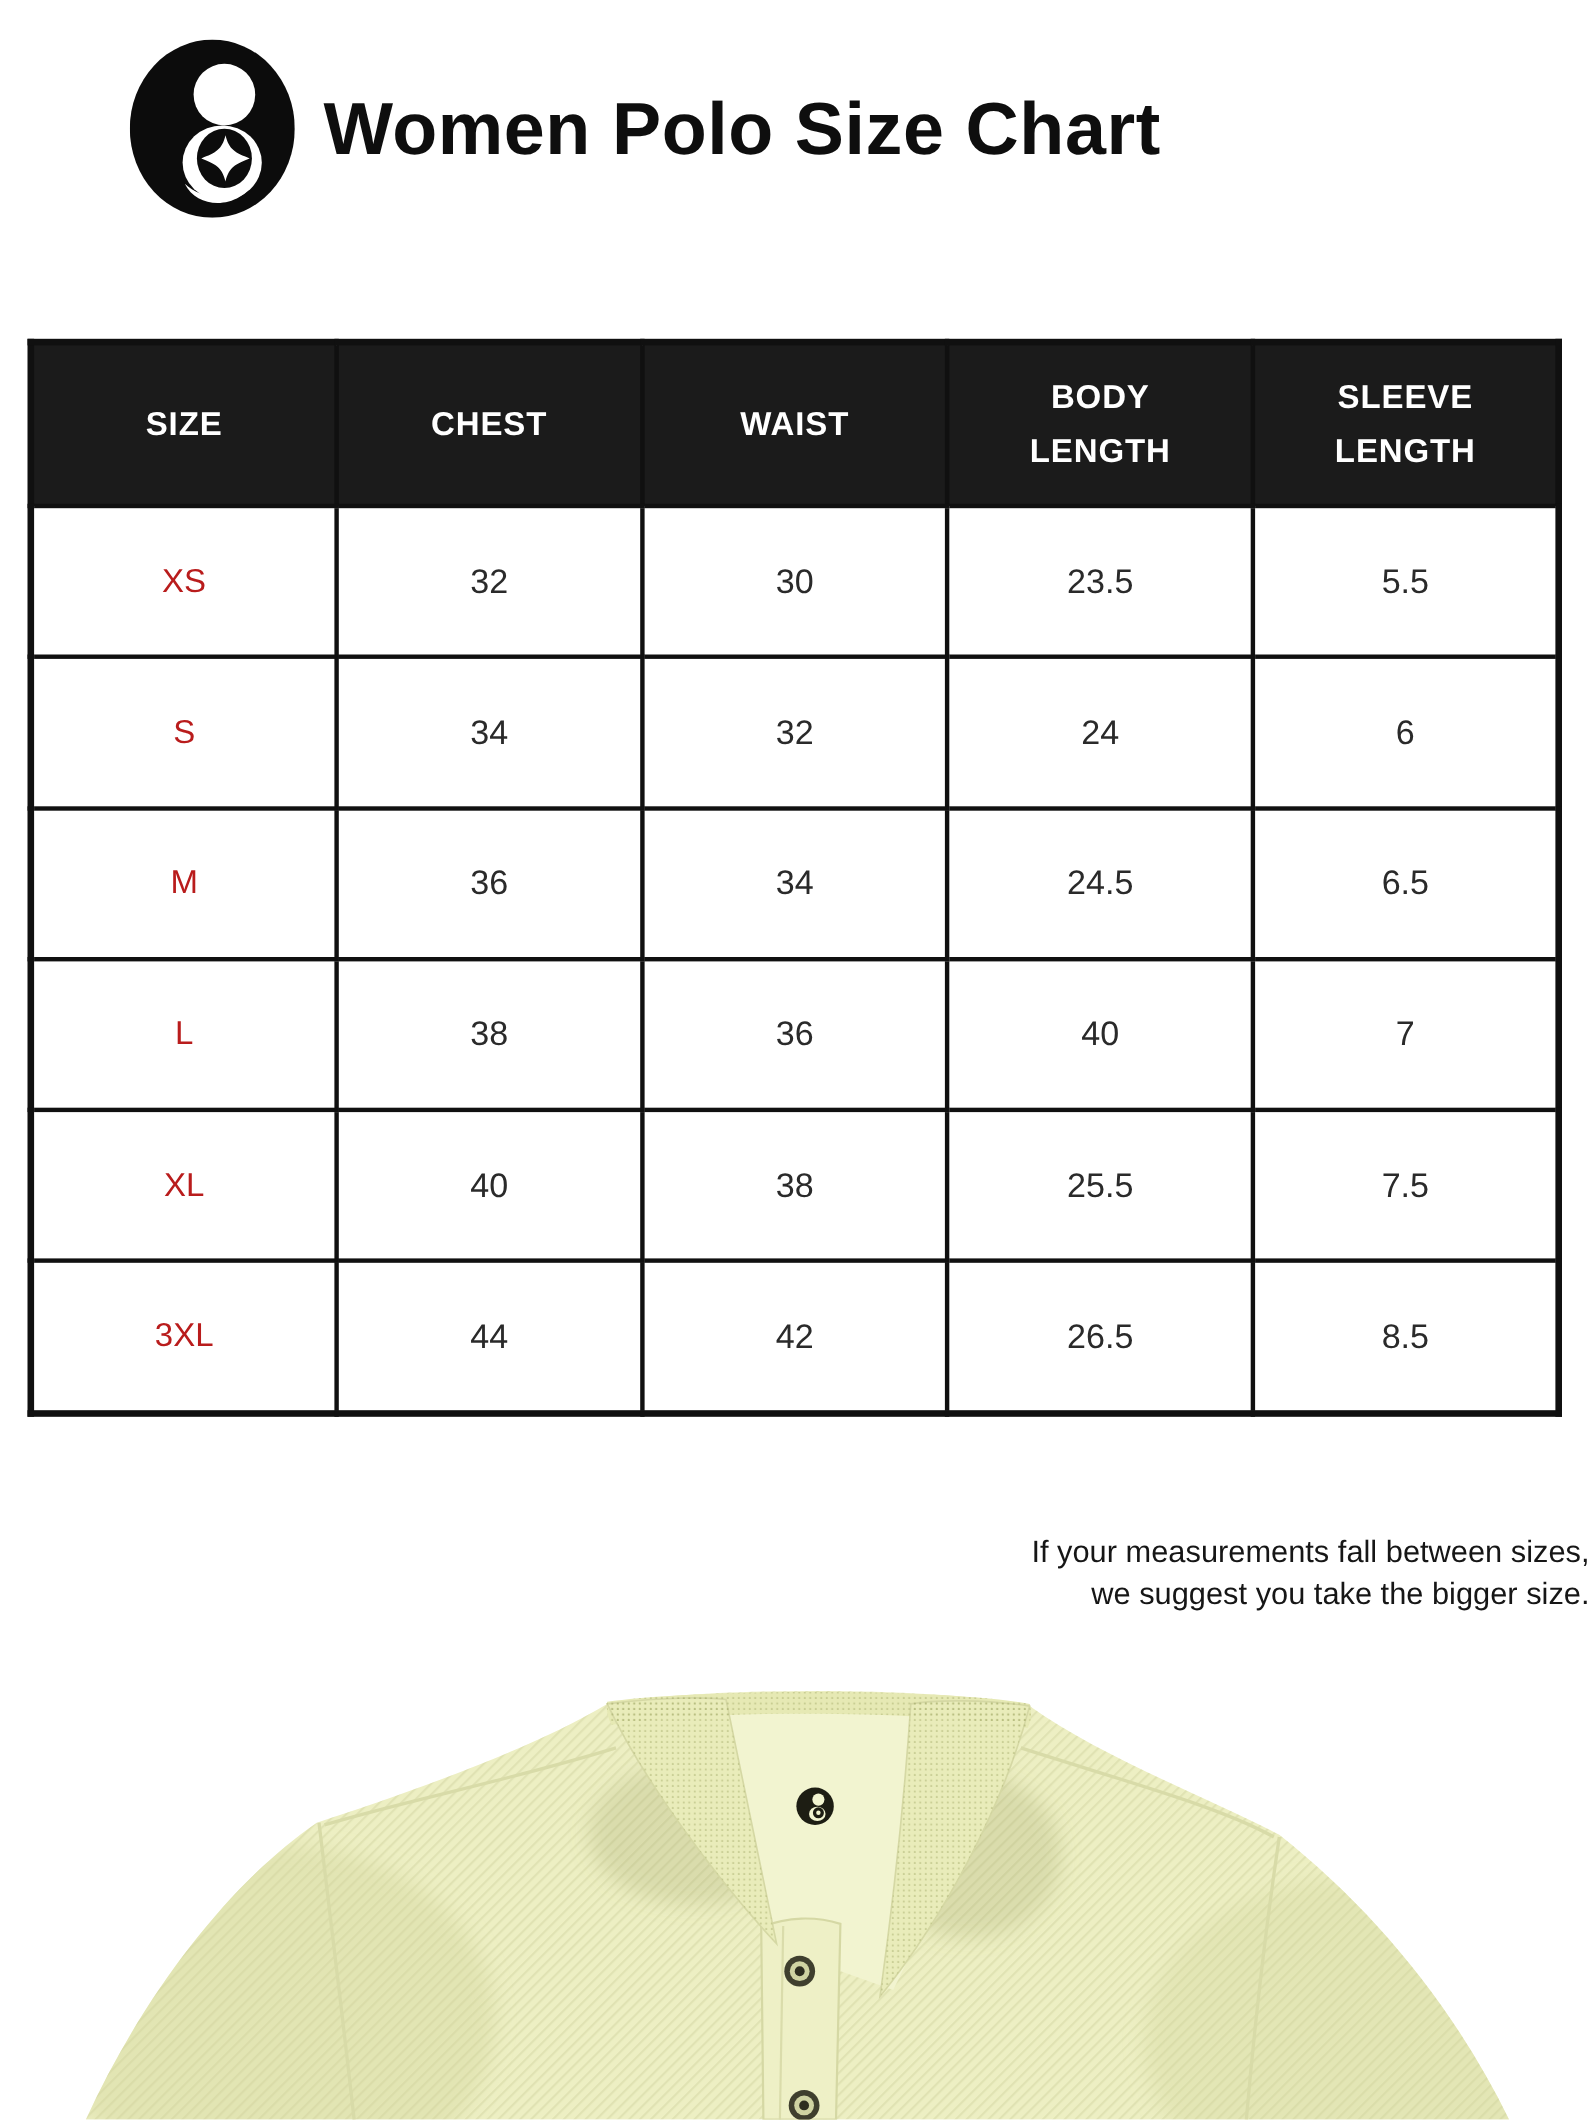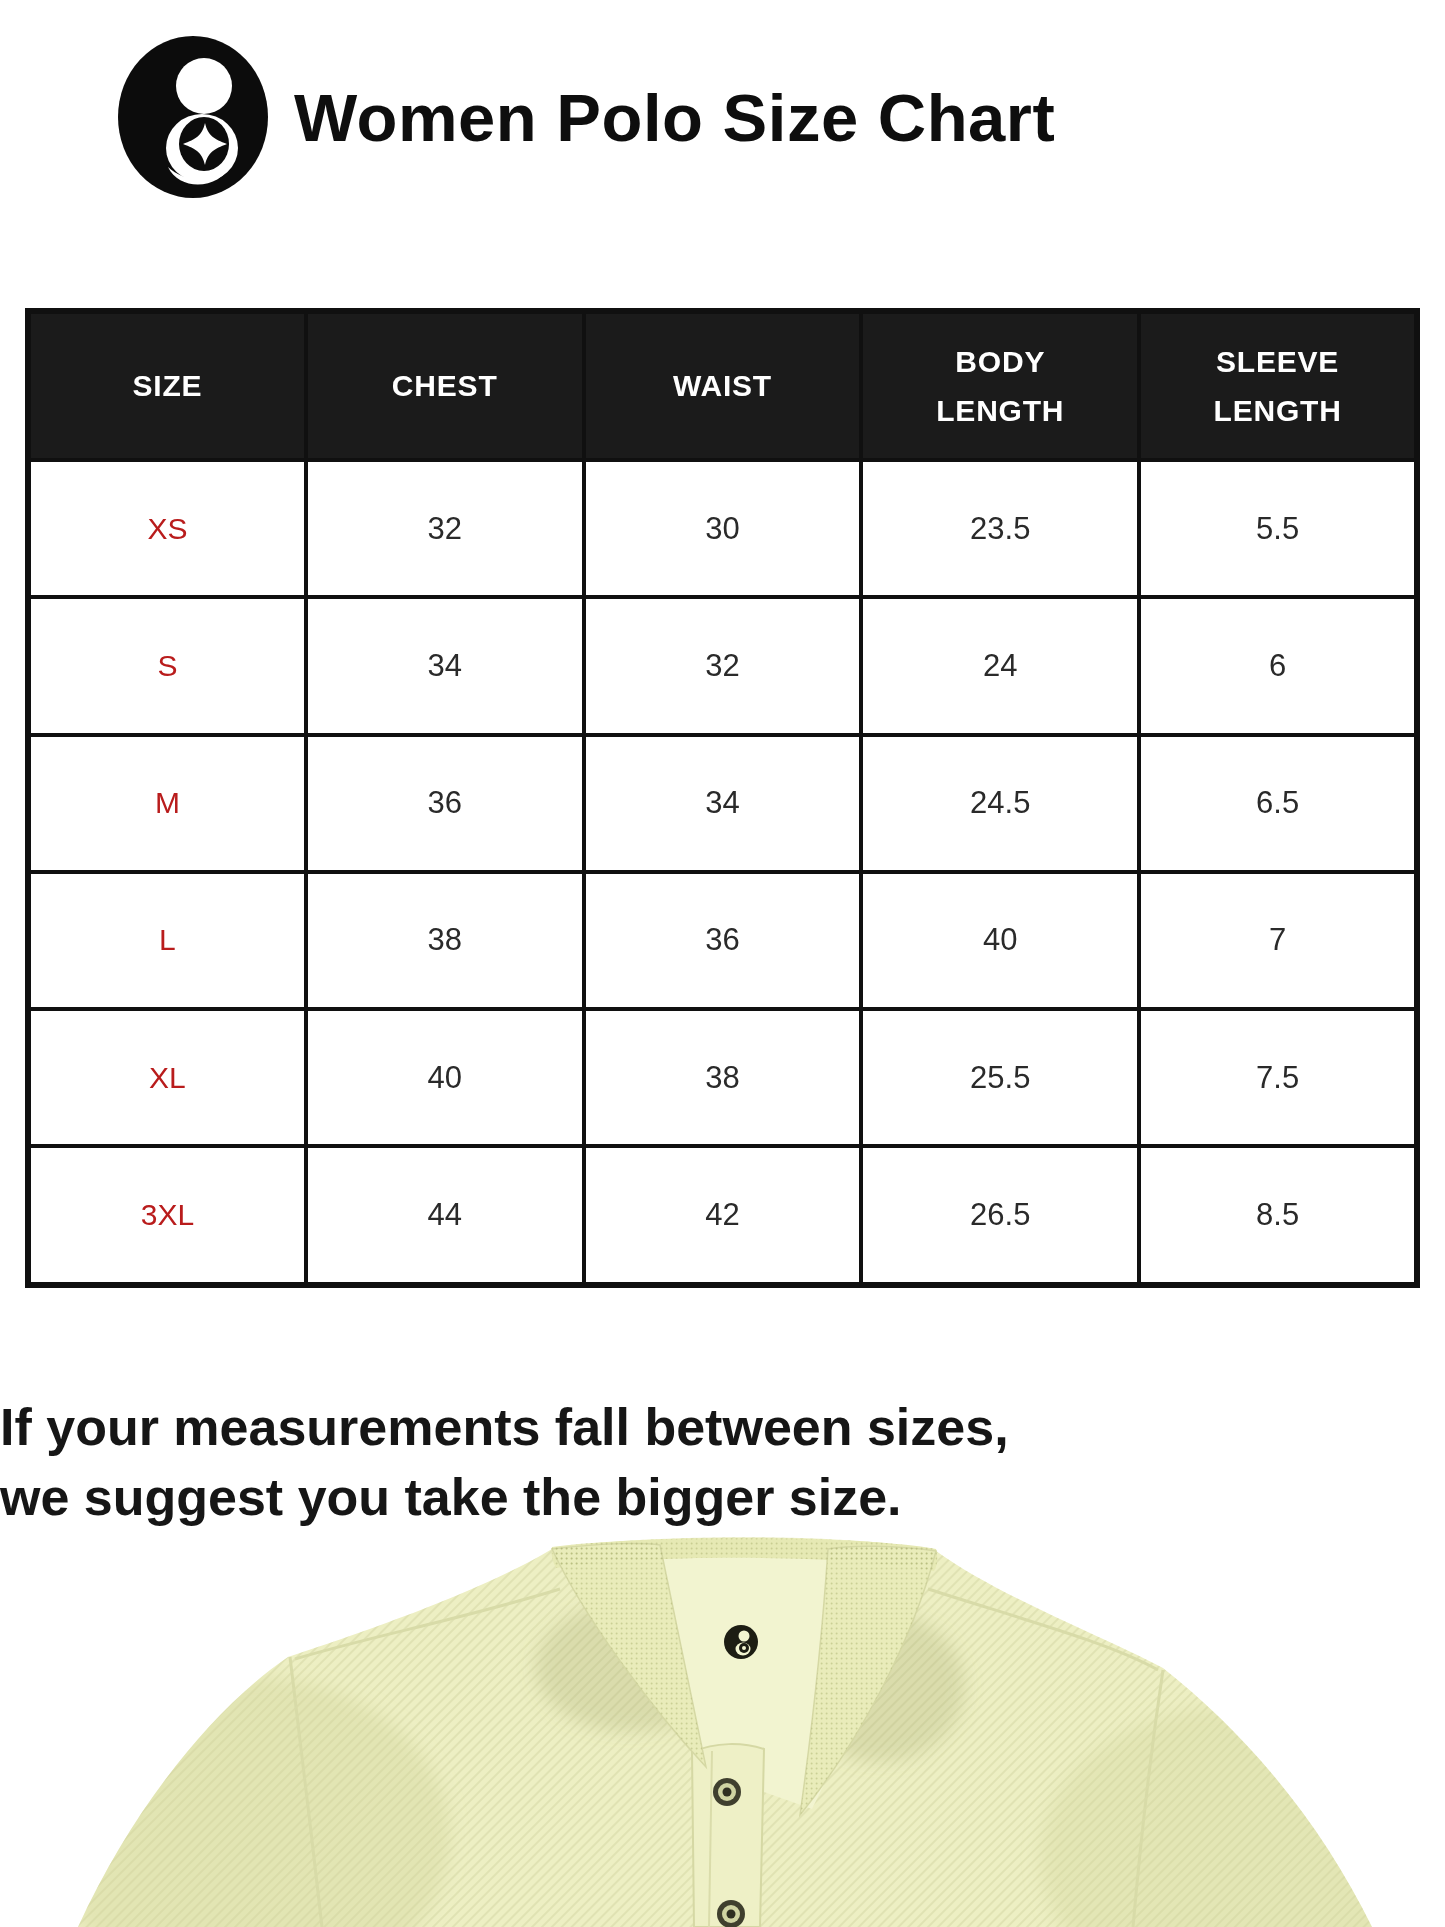--- a/index.html
+++ b/index.html
@@ -31,22 +31,22 @@
   table.size-table th{
     background:#1b1b1b;color:#ffffff;height:144px;
     font-size:30px;font-weight:700;letter-spacing:.8px;line-height:1.65;
   }
   table.size-table th span{display:inline-block;max-width:178px;}
   table.size-table td{height:99px;font-size:31px;color:#2a2a2a;font-weight:300;}
   table.size-table td.size-cell{font-weight:400;font-size:30px;color:#b91c1c;}
 
   
   .note{
-    position:absolute;top:1392px;left:0;width:100%;text-align:left;
-    font-size:52px;font-weight:700;color:#161616;line-height:1.35;
+    position:absolute;top:1392px;left:0;width:100%;text-align:right;
+    font-size:28px;font-weight:400;color:#161616;line-height:1.35;
   }
   .note span{display:block;}
 
   
   .shirt{position:absolute;left:0;top:1537px;width:1445px;height:390px;}
 </style>
 </head>
 <body>
 
 <div class="brand-header">

